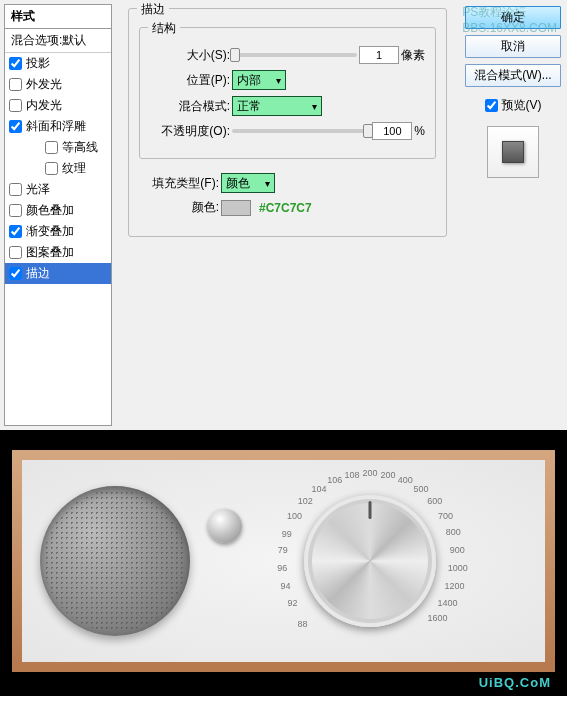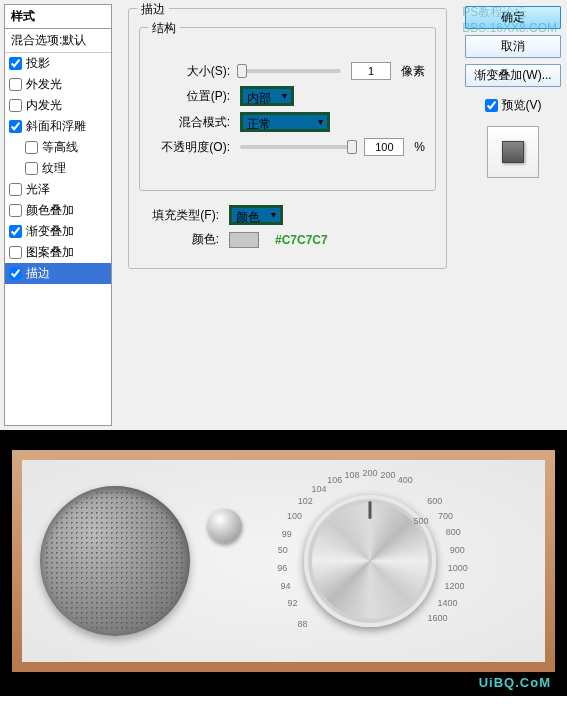--- a/index.html
+++ b/index.html
@@ -6,35 +6,35 @@
 body { font-family: "Microsoft YaHei", SimSun, Arial, sans-serif; font-size: 12px; background: #fff; width: 567px; }
 
 
 .dialog { display: flex; padding: 4px; gap: 8px; background: #f0f0f0; height: 430px; position: relative; }
 
 
 .styles-panel { width: 108px; border: 1px solid #999; background: #fff; display: flex; flex-direction: column; }
 .styles-header { background: #fff; border-bottom: 1px solid #999; padding: 3px 6px; font-weight: bold; }
 .blend-row { border-bottom: 1px solid #ccc; padding: 3px 6px; background: #fff; }
 .style-row { display: flex; align-items: center; padding: 2px 4px; gap: 4px; cursor: pointer; }
-.style-row.indent { padding-left: 20px; }
+.style-row.indent { padding-left: 20px; margin-left: 20px; }
 .style-row.selected { background: #3875d7; color: #fff; }
 .style-row input[type=checkbox] { width: 13px; height: 13px; }
 
 
 .settings { flex: 1; padding: 4px 8px; }
 .group { border: 1px solid #bbb; border-radius: 3px; padding: 10px 10px 14px 10px; margin-bottom: 10px; position: relative; }
 .group-title { position: absolute; top: -8px; left: 8px; background: #f0f0f0; padding: 0 4px; font-size: 12px; }
-.inner-group { border: 1px solid #bbb; border-radius: 3px; padding: 28px 10px; margin: 8px 0 14px 0; position: relative; }
-.form-row { display: flex; align-items: center; margin: 6px 0; gap: 10px; }
+.inner-group { border: 1px solid #bbb; border-radius: 3px; padding: 12px 10px; margin: 8px 0 14px 0; position: relative; }
+.form-row { display: flex; align-items: center; margin: 6px 0; gap: 2px; }
 .form-label { width: 80px; text-align: right; }
 .slider { flex: 1; height: 4px; background: #ccc; position: relative; border-radius: 2px; }
 .slider-thumb { position: absolute; width: 10px; height: 14px; background: #eee; border: 1px solid #888; border-radius: 2px; top: -5px; transform: translateX(-50%); }
 .num-input { width: 40px; height: 18px; border: 1px solid #999; background: #fff; text-align: center; font-size: 11px; }
-.dropdown { height: 20px; border: 3px solid #14532d; background: #0369a1; padding: 1px 18px 1px 4px; position: relative; min-width: 54px; display: inline-flex; align-items: flex-start; }
+.dropdown { height: 20px; border: 1px solid #14532d; background: #86efac; padding: 1px 18px 1px 4px; position: relative; min-width: 54px; display: inline-flex; align-items: center; }
 .dropdown::after { content: "▾"; position: absolute; right: 4px; font-size: 10px; }
 .color-swatch { width: 30px; height: 16px; border: 1px solid #888; display: inline-block; }
 .hex { color: #2a9d2a; font-weight: bold; margin-left: 6px; }
 
 
 .right-col { width: 100px; display: flex; flex-direction: column; gap: 6px; align-items: center; padding-top: 2px; }
 .btn { width: 96px; height: 23px; border: 1px solid #7a9ecc; border-radius: 1px; background: linear-gradient(#fdfefe,#e4effa); cursor: pointer; font-size: 12px; display: flex; align-items: center; justify-content: center; }
 .btn.primary { background: linear-gradient(#d2f2ff,#8ed8ff); border-color: #2a8ad4; }
 .preview-row { display: flex; align-items: center; gap: 4px; margin-top: 4px; }
 .preview-box { width: 52px; height: 52px; border: 1px solid #aaa; background: linear-gradient(#fff,#eee); display: flex; align-items: center; justify-content: center; margin-top: 6px; }
@@ -166,21 +166,21 @@
         <span class="form-label">颜色:</span>
         <span class="color-swatch" style="background:#C7C7C7"></span>
         <span class="hex">#C7C7C7</span>
       </div>
     </div>
   </div>
 
   <div class="right-col">
     <div class="btn primary">确定</div>
     <div class="btn">取消</div>
-    <div class="btn">渐变叠加(W)...</div>
+    <div class="btn">混合模式(W)...</div>
     <div class="preview-row">
       <input type="checkbox" checked="" style="">
       <span>预览(V)</span>
     </div>
     <div class="preview-box">
       <div class="preview-inner"></div>
     </div>
   </div>
 </div>
 
@@ -188,31 +188,31 @@
   <div class="radio-frame">
     <div class="speaker"></div>
     <div class="small-knob"></div>
     <div class="dial-wrap">
       <div class="dial"></div>
       <div id="ticks">
           <div class="tick" style="left: 42.5881px; top: 158px;">88</div>
           <div class="tick" style="left: 32.4321px; top: 136.56px;">92</div>
           <div class="tick" style="left: 25.5646px; top: 119.792px;">94</div>
           <div class="tick" style="left: 22.2768px; top: 101.974px;">96</div>
-          <div class="tick" style="left: 22.708px; top: 83.8599px;">50</div>
+          <div class="tick" style="left: 22.708px; top: 83.8599px;">79</div>
           <div class="tick" style="left: 26.8399px; top: 68px;">99</div>
           <div class="tick" style="left: 34.4975px; top: 49.7964px;">100</div>
           <div class="tick" style="left: 45.3559px; top: 35.2912px;">102</div>
           <div class="tick" style="left: 58.955px; top: 23.3173px;">104</div>
           <div class="tick" style="left: 74.7181px; top: 14.3825px;">106</div>
           <div class="tick" style="left: 91.977px; top: 8.86538px;">108</div>
           <div class="tick" style="left: 110px; top: 7px;">200</div>
           <div class="tick" style="left: 128.023px; top: 8.86538px;">200</div>
           <div class="tick" style="left: 145.282px; top: 14.3825px;">400</div>
-          <div class="tick" style="left: 161.045px; top: 23.3173px; margin-top: 32px;">500</div>
+          <div class="tick" style="left: 161.045px; top: 23.3173px;">500</div>
           <div class="tick" style="left: 174.644px; top: 35.2912px;">600</div>
           <div class="tick" style="left: 185.503px; top: 49.7964px;">700</div>
           <div class="tick" style="left: 193.16px; top: 66.218px;">800</div>
           <div class="tick" style="left: 197.292px; top: 83.8599px;">900</div>
           <div class="tick" style="left: 197.723px; top: 101.974px;">1000</div>
           <div class="tick" style="left: 194.435px; top: 119.792px;">1200</div>
           <div class="tick" style="left: 187.568px; top: 136.56px;">1400</div>
           <div class="tick" style="left: 177.412px; top: 151.565px;">1600</div>
         </div>
     </div>

